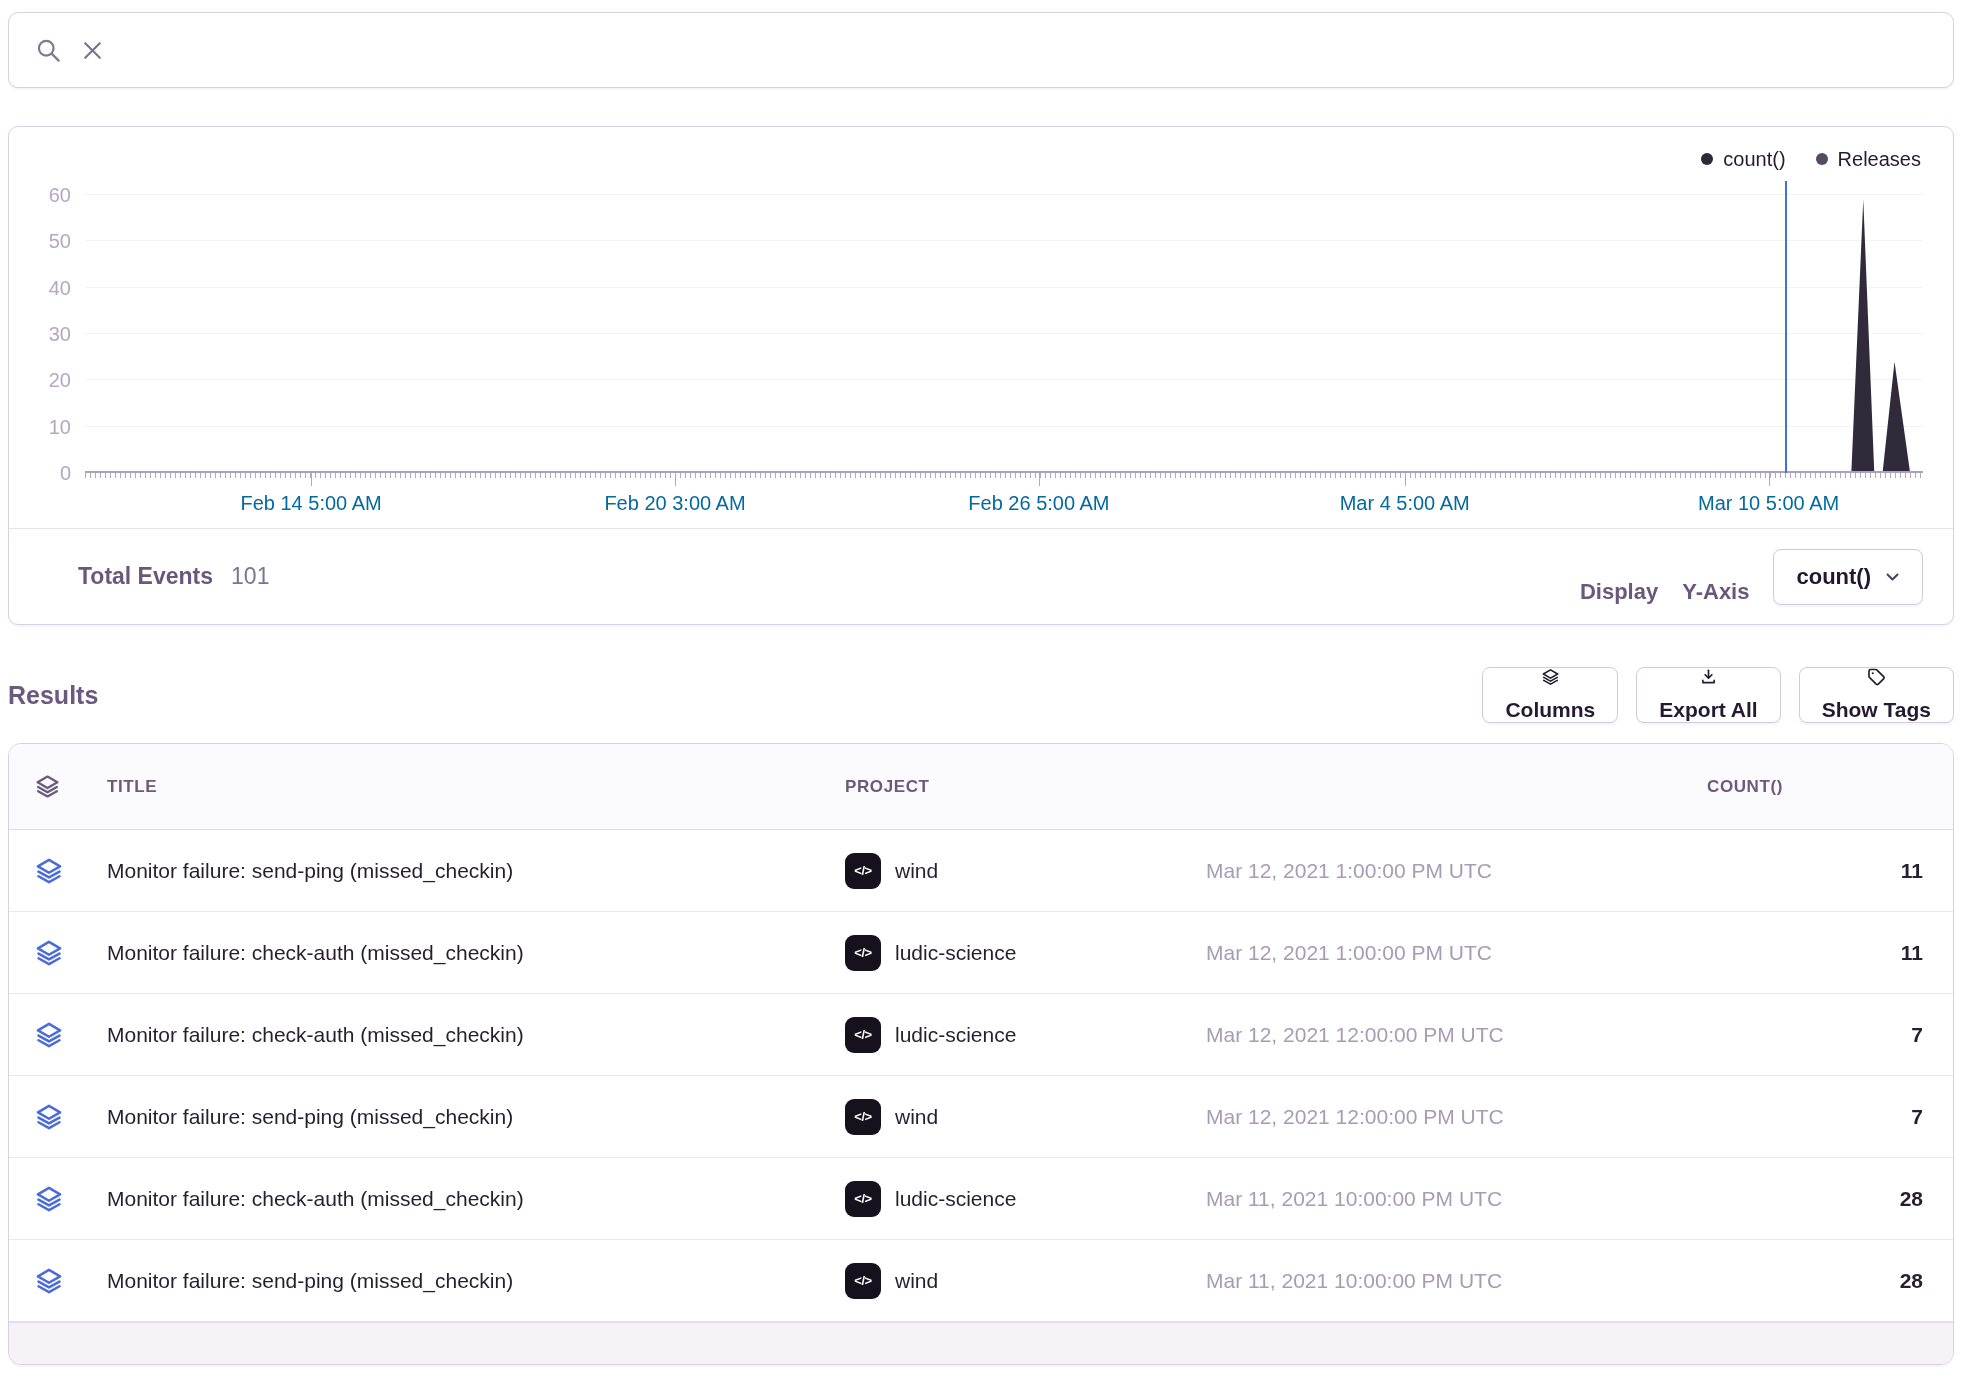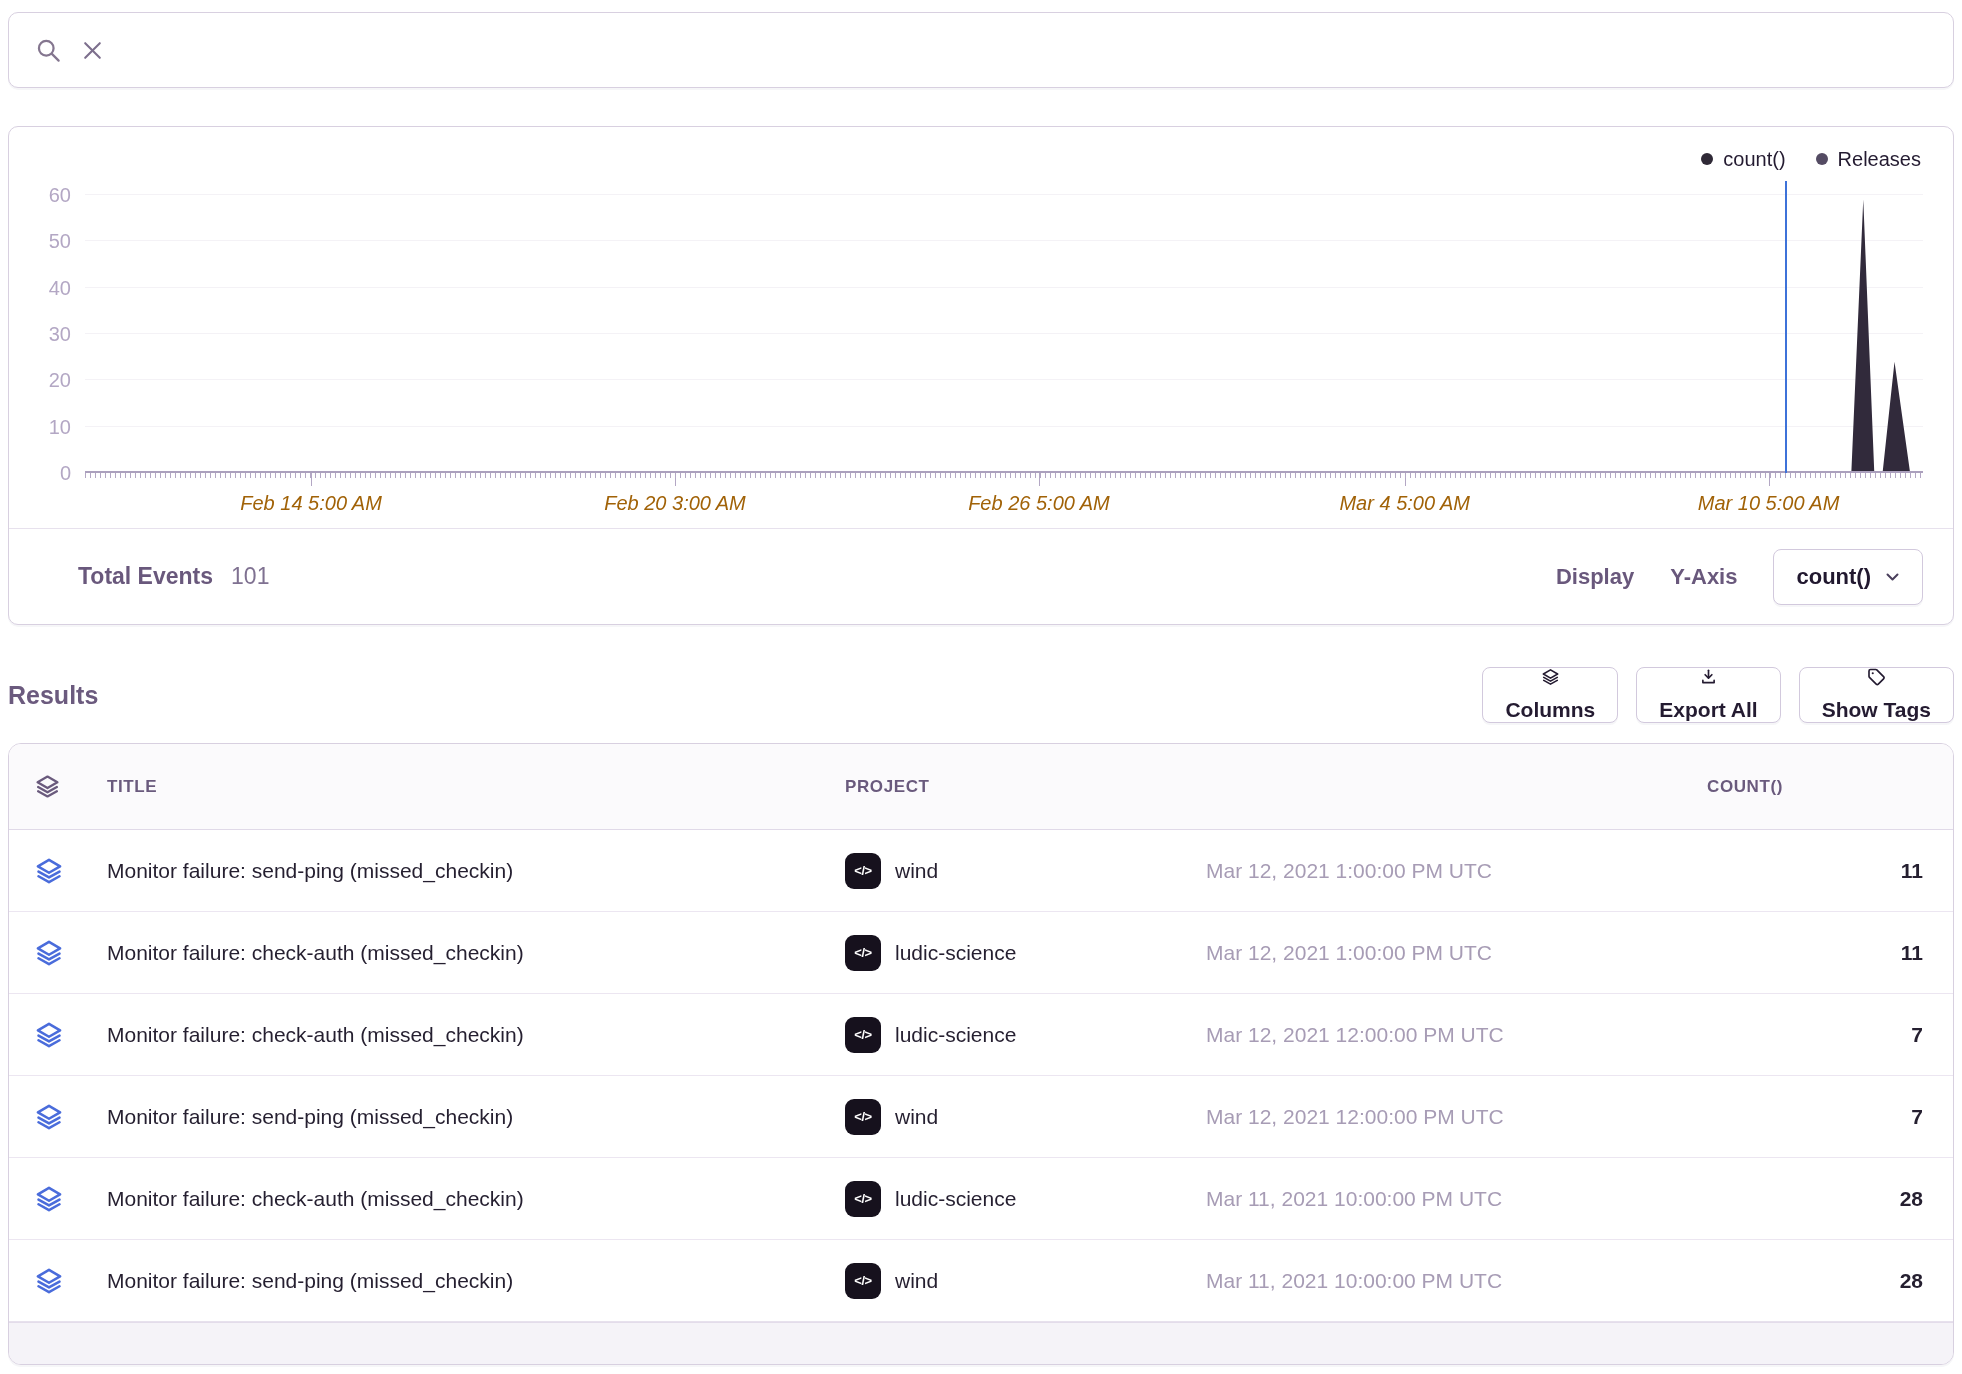--- a/index.html
+++ b/index.html
@@ -52,33 +52,33 @@
   .plot svg.series { position:absolute; left:0; top:0; width:100%; height:100%; }
   .release-line { position:absolute; top:0; bottom:0; width:2px; background:#3d72d9; }
   .ticks-strip {
     height:5px;
     background:repeating-linear-gradient(to right, #b3a7c4 0 1px, transparent 1px 5px);
   }
   .xlabels { position:relative; height:46px; }
   .major-tick { position:absolute; top:-5px; width:1px; height:13px; background:#b3a7c4; }
   .xlabel {
     position:absolute; top:14px; transform:translateX(-50%);
-    font-size:20px; color:#a16207; white-space:nowrap;font-style:italic;
+    font-size:20px; color:#0369a1; white-space:nowrap;
   }
 
   .chart-footer {
     border-top:1px solid #e7e1ed;
     height:96px; margin-top:4px;
     display:flex; align-items:center; justify-content:space-between;
     padding:0 30px 0 40px;
   }
   .total-events { display:flex; align-items:baseline; gap:18px;margin-left:29px; }
   .total-events-label { font-size:23px; font-weight:700; color:#69587c; }
   .total-events-value { font-size:23px; color:#7f7191; }
-  .footer-controls { display:flex; align-items:center; gap:36px; }
+  .footer-controls { display:flex; align-items:flex-end; gap:24px; }
   .control-label { font-size:22px; font-weight:700; color:#69587c; }
   .dropdown {
     display:flex; align-items:center; gap:14px;
     height:56px; padding:0 22px;
     border:1px solid #d2c9dd; border-radius:8px;
     background:#fff; font-size:22px; font-weight:600; color:#21182f;
     box-shadow:0 2px 0 rgba(37,26,66,0.04); cursor:pointer;
   }
 
   

